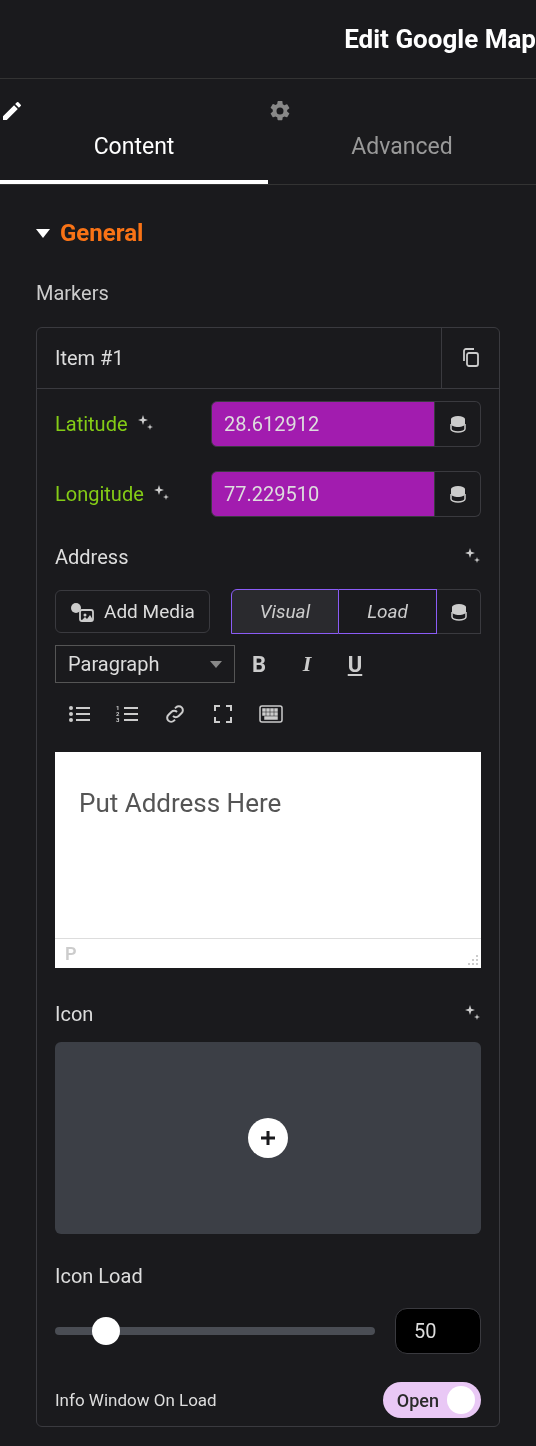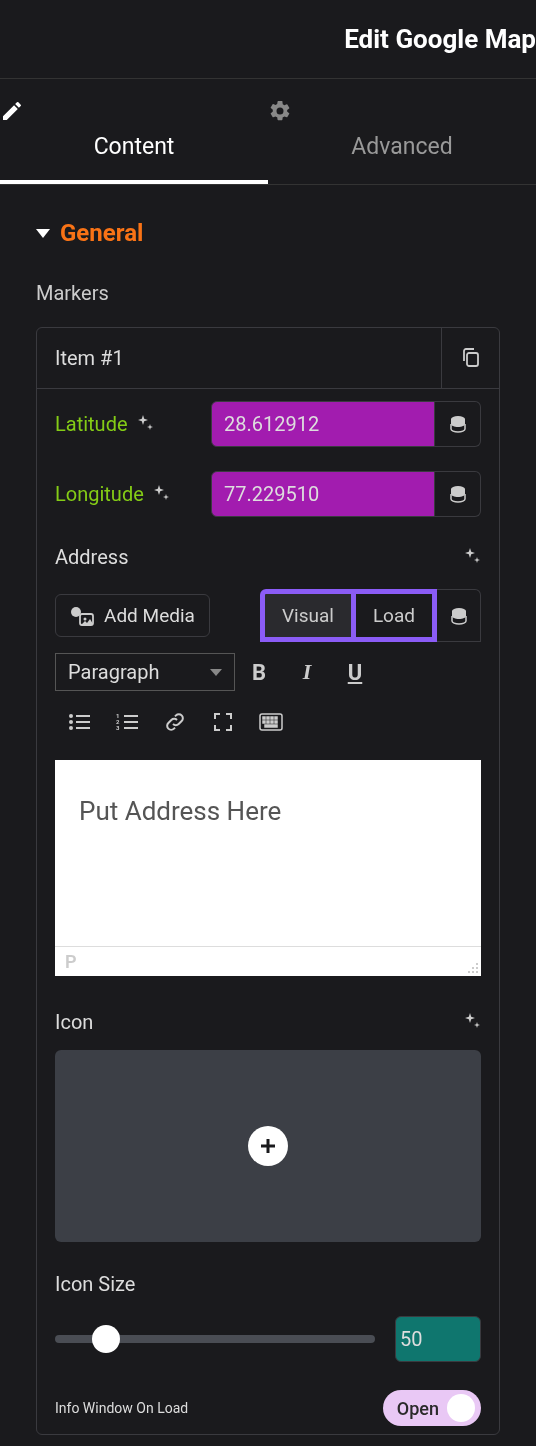--- a/index.html
+++ b/index.html
@@ -25,21 +25,21 @@
 .row .spacer { flex: 1; }
 .ai-icon { display: inline-flex; }
 .input-wrap { display: flex; align-items: stretch; }
 .text-input { background: #a21caf; border: 1px solid #3a3a3f; border-radius: 6px 0 0 6px; color: #ddd; font-size: 20px; padding: 10px 12px; width: 224px; outline: none; }
 .db-btn { background: #1a1a1d; border: 1px solid #3a3a3f; border-left: none; border-radius: 0 6px 6px 0; width: 46px; display: flex; align-items: center; justify-content: center; cursor: pointer; }
 .addr-head { display: flex; align-items: center; justify-content: space-between; padding: 16px 18px 8px; }
 .addr-head .label { font-size: 20px; color: #ddd; }
 .editor-head { display: flex; align-items: center; padding: 12px 18px 0; gap: 8px; }
 .add-media { display: flex; align-items: center; gap: 10px; border: 1px solid #3a3a3f; border-radius: 6px; padding: 9px 14px; cursor: pointer; font-size: 19px; color: #ddd; }
 .ed-tabs { margin-left: auto; display: flex; align-items: stretch; }
-.ed-tab { padding: 10px 17px; font-size: 19px; color: #ccc; border: 5px solid #8b5cf6; cursor: pointer; }
+.ed-tab { padding: 10px 28px; font-size: 19px; color: #ccc; border: 1px solid #8b5cf6; cursor: pointer; font-style: italic; }
 .ed-tab.visual { background: #2a2a2e; border-radius: 6px 0 0 0; }
 .ed-tab.text { border-left: none; }
 .ed-db { width: 44px; display: flex; align-items: center; justify-content: center; border: 1px solid #3a3a3f; border-left: none; border-radius: 0 6px 0 0; cursor: pointer; }
 .toolbar { display: flex; align-items: center; gap: 0; padding: 10px 18px 6px; flex-wrap: wrap; }
 .fmt-select { background: #1a1a1d; border: 1px solid #555; color: #ddd; font-size: 20px; padding: 6px 12px; width: 180px; display: flex; align-items: center; justify-content: space-between; cursor: pointer; }
 .fmt-select .tri { width: 0; height: 0; border-left: 6px solid transparent; border-right: 6px solid transparent; border-top: 7px solid #888; }
 .tbtn { width: 48px; height: 40px; display: flex; align-items: center; justify-content: center; cursor: pointer; font-size: 22px; font-weight: 700; color: #ccc; }
 .tbtn.italic { font-style: italic; font-family: Georgia, serif; }
 .tbtn.under { text-decoration: underline; }
 .toolbar-row2 { display: flex; align-items: center; padding: 4px 18px 10px; gap: 0; }
@@ -49,23 +49,23 @@
 .editor-foot .resize { position: absolute; right: 2px; bottom: 2px; width: 14px; height: 14px; }
 .icon-head { display: flex; justify-content: space-between; align-items: center; padding: 16px 18px 10px; }
 .icon-head .label { font-size: 20px; color: #ddd; }
 .icon-upload { margin: 6px 18px 18px; background: #3c3f46; border-radius: 6px; height: 192px; display: flex; align-items: center; justify-content: center; cursor: pointer; }
 .plus-circle { width: 40px; height: 40px; border-radius: 50%; background: #fff; display: flex; align-items: center; justify-content: center; }
 .size-row { padding: 12px 18px 8px; }
 .size-row .label { font-size: 20px; color: #ddd; }
 .slider-row { display: flex; align-items: center; padding: 12px 18px 8px; gap: 20px; }
 .slider { flex: 1; height: 8px; background: #4a4d54; border-radius: 4px; position: relative; cursor: pointer; }
 .slider .thumb { position: absolute; width: 28px; height: 28px; border-radius: 50%; background: #fff; top: 50%; transform: translate(-50%, -50%); left: 16%; }
-.size-input { background: #0f766e; border: 1px solid #3a3a3f; border-radius: 6px; color: #ddd; font-size: 20px; padding: 10px 4px; width: 86px; text-align: left; outline: none; }
+.size-input { background: #000000; border: 1px solid #3a3a3f; border-radius: 12px; color: #ddd; font-size: 20px; padding: 10px 18px; width: 86px; text-align: left; outline: none; }
 .info-row { display: flex; align-items: center; justify-content: space-between; padding: 20px 18px 8px; }
-.info-row .label { font-size: 14px; color: #ddd; }
+.info-row .label { font-size: 17px; color: #ddd; }
 .toggle { background: #e9c8f5; border-radius: 20px; padding: 4px 6px 4px 14px; display: flex; align-items: center; gap: 8px; cursor: pointer; }
 .toggle .txt { font-size: 18px; color: #2a2a2a; font-weight: 500; }
 .toggle .knob { width: 28px; height: 28px; border-radius: 50%; background: #fff; }
 svg { display: block; }
 </style>
 </head>
 <body>
 
 <div class="header">
   <h1>Edit Google Map</h1>
@@ -271,21 +271,21 @@
   <div class="icon-upload">
     <div class="plus-circle">
       <svg width="20" height="20" viewBox="0 0 20 20" fill="#1a1a1d">
           <rect x="8.5" y="3" width="3" height="14"></rect>
           <rect x="3" y="8.5" width="14" height="3"></rect>
         </svg>
     </div>
   </div>
 
   <div class="size-row">
-    <span class="label">Icon Size</span>
+    <span class="label">Icon Load</span>
   </div>
 
   <div class="slider-row">
     <div class="slider">
       <div class="thumb"></div>
     </div>
     <input class="size-input" value="50" style="">
   </div>
 
   <div class="info-row">

